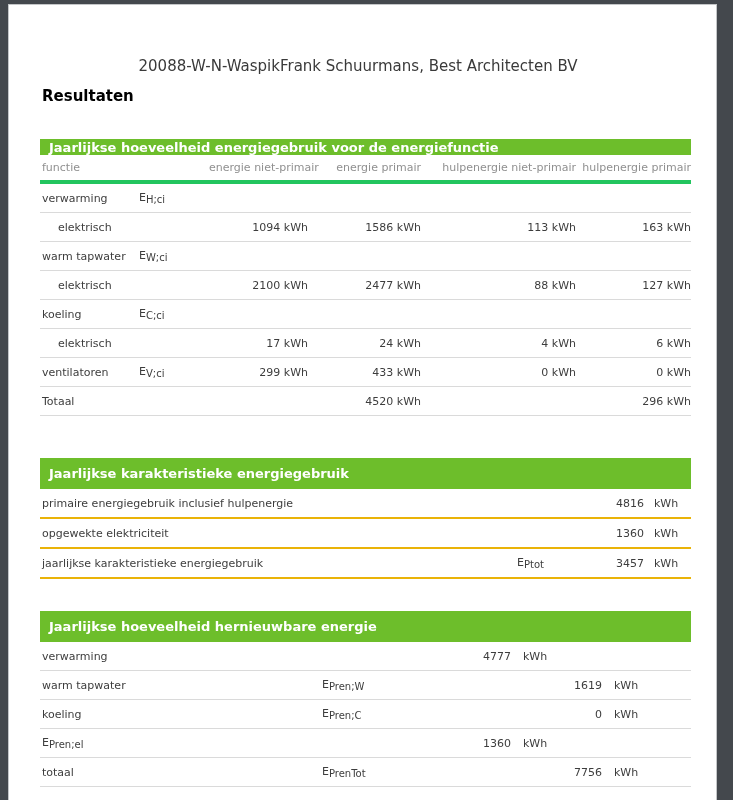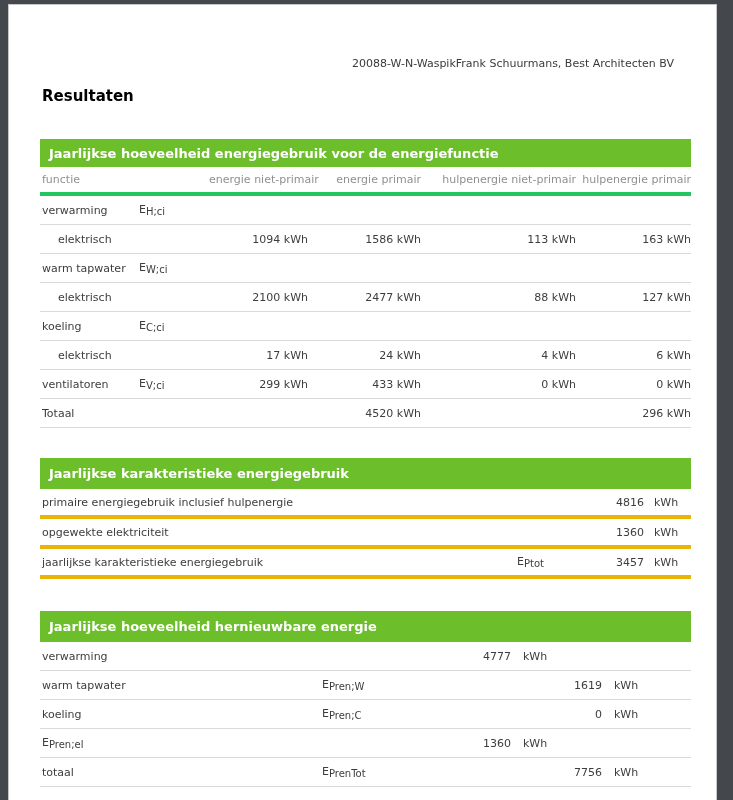--- a/index.html
+++ b/index.html
@@ -9,57 +9,57 @@
     font-family:"DejaVu Sans","Liberation Sans",sans-serif;
     position:relative; overflow:hidden;
     color:#3d3d3d;
   }
   .page {
     position:absolute; left:8px; top:4px; width:709px; height:796px;
     background:#ffffff; border:1px solid #c4c6c8; border-bottom:none;
   }
   .doc-header {
     position:absolute; top:52px; left:33px; right:42px;
-    display:flex; justify-content:flex-end;
-    font-size:11px; color:#3a3a3a;
+    display:flex; justify-content:center;
+    font-size:15px; color:#3a3a3a;
   }
   .doc-title {
     position:absolute; top:82px; left:33px;
     font-size:15px; font-weight:bold; color:#000000;
   }
   .section { position:absolute; left:31px; width:651px; }
   .sec1 { top:134px; }
   .sec2 { top:453px; }
   .sec3 { top:606px; }
   .green-bar {
     background:#6dbe2b; color:#ffffff; font-weight:bold; font-size:13px;
     display:flex; align-items:center; padding-left:9px;
   }
-  .sec1 .green-bar { height:28px; }
+  .sec1 .green-bar { height:16px; }
   .sec2 .green-bar, .sec3 .green-bar { height:31px; }
 
   .t1-row {
     display:grid;
     grid-template-columns:97px 70px 99px 113px 155px 115px;
     padding-left:2px;
     height:29px; align-items:center;
     font-size:11px;
     border-bottom:1px solid #dadada;
   }
   .t1-head { color:#909090; border-bottom:4px solid #22c55e; }
   .num { text-align:right; white-space:nowrap; }
   .indent { padding-left:16px; }
 
   .t2-row {
     display:grid;
     grid-template-columns:475px 67px 60px 40px;
     padding-left:2px;
     height:30px; align-items:center;
     font-size:11px;
-    border-bottom:4px solid #eab308;
+    border-bottom:2px solid #eab308;
   }
   .t2-row .unit { padding-left:10px; }
 
   .t3-row {
     display:grid;
     grid-template-columns:280px 189px 91px 41px;
     padding-left:2px;
     height:29px; align-items:center;
     font-size:11px;
     border-bottom:1px solid #dadada;

